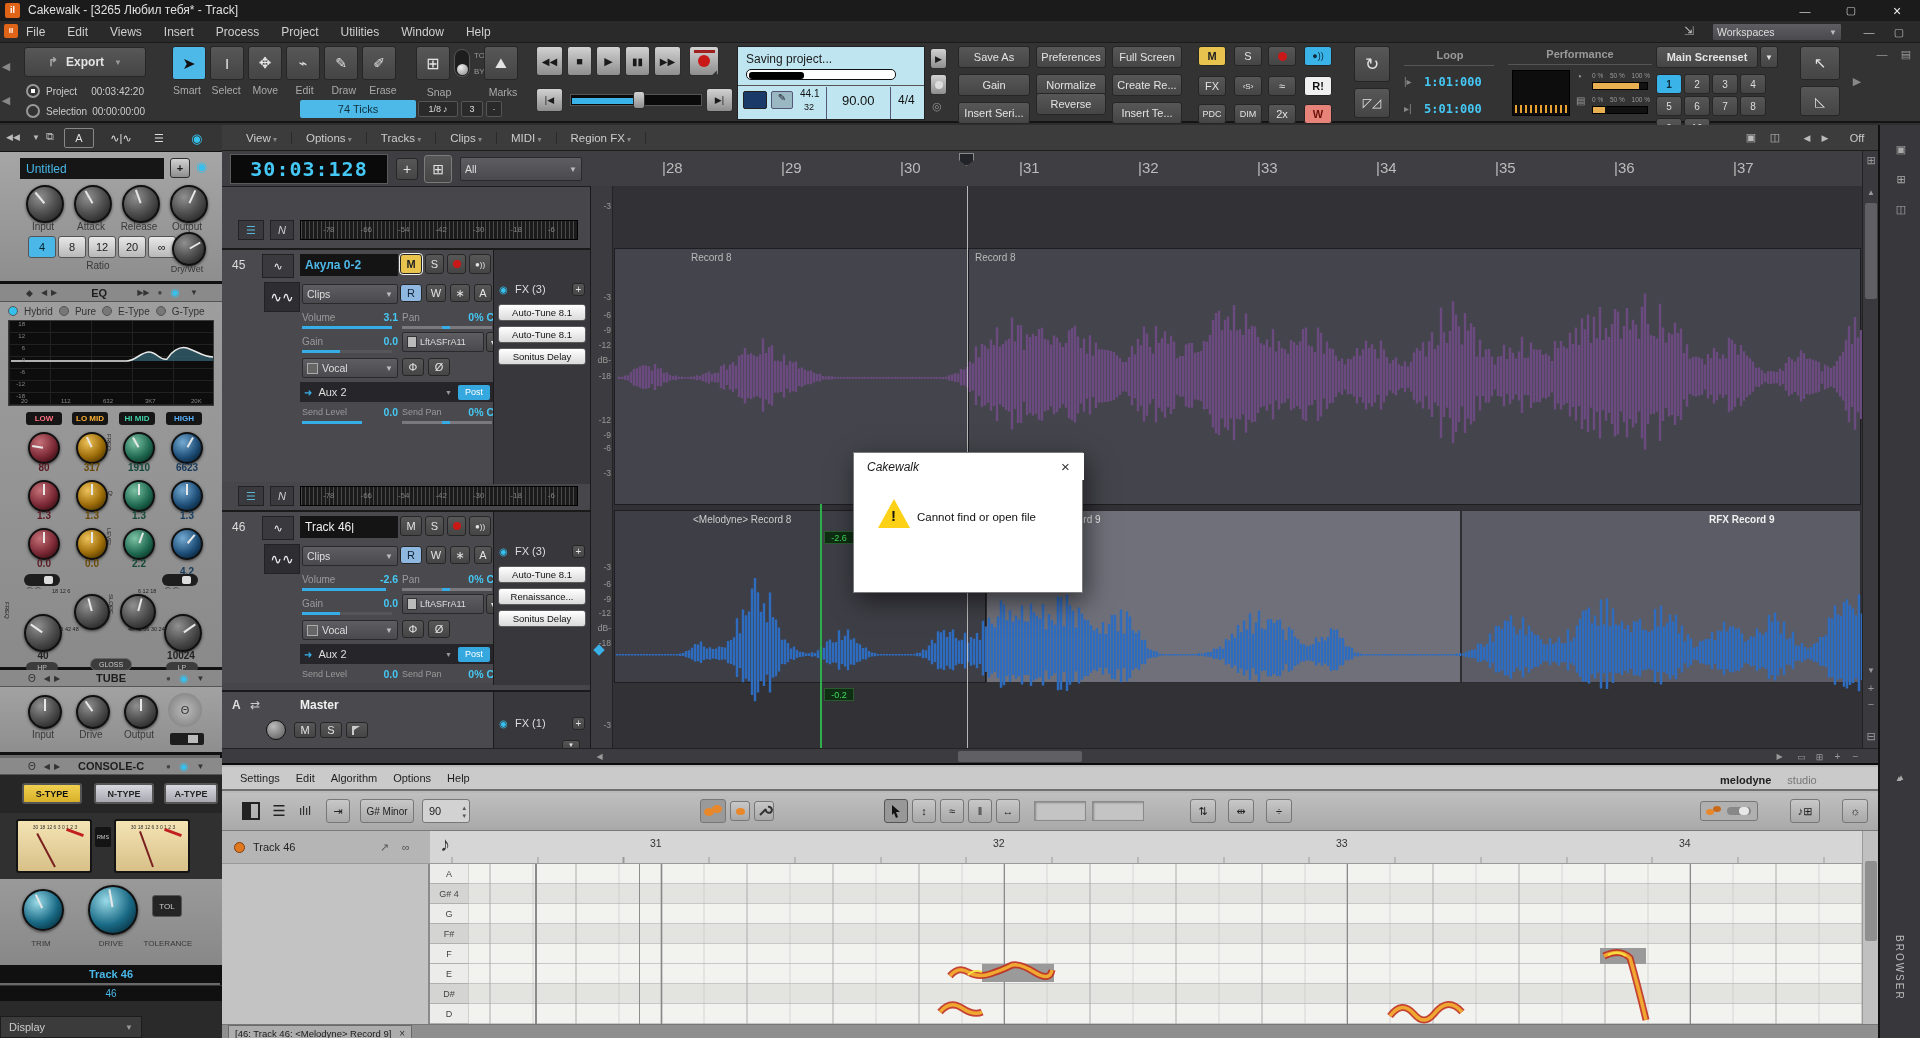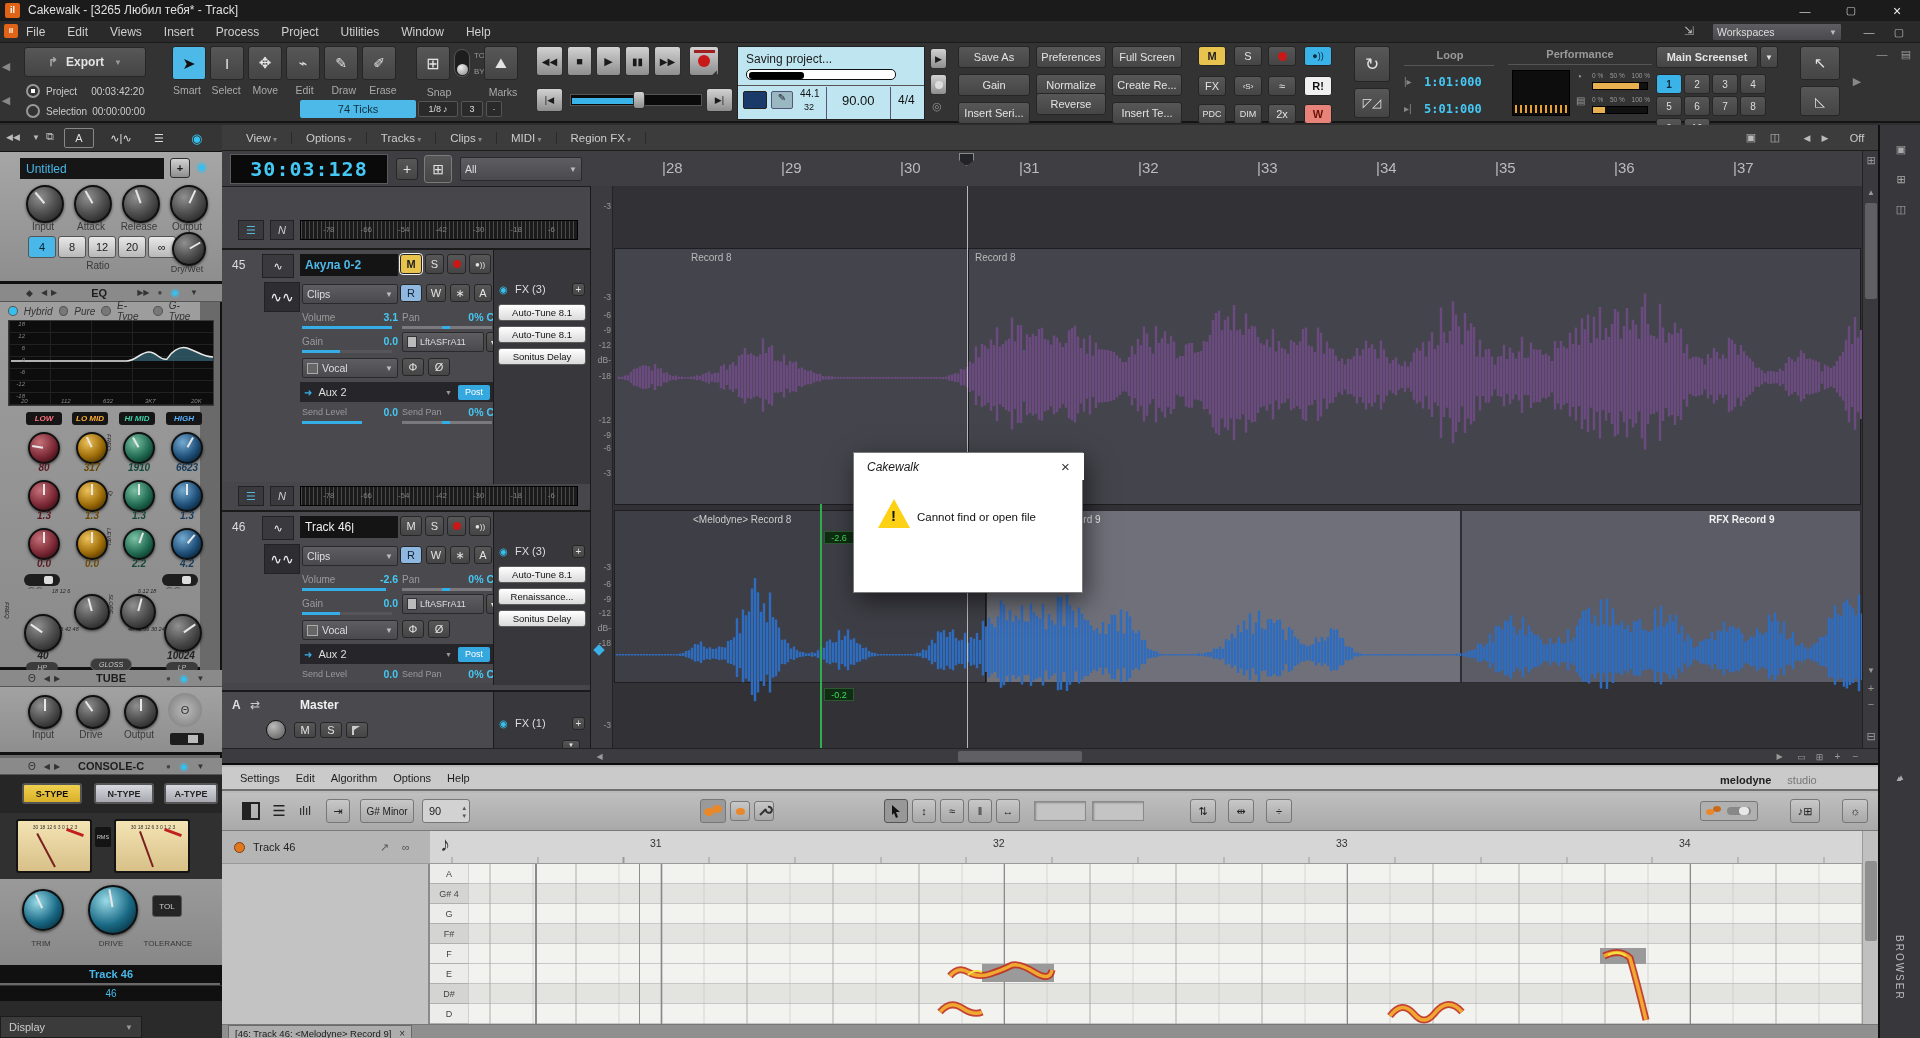--- a/index.html
+++ b/index.html
@@ -344,21 +344,21 @@
     <div class="a f" style="left:0;top:159px;width:222px;height:18px;background:#8a8a8a;border-bottom:1px solid #555;">
       <span style="margin-left:26px;color:#333;font-size:9px;">◆</span>
       <span style="margin-left:8px;color:#333;font-size:8px;">◀</span>
       <span style="margin-left:4px;color:#333;font-size:8px;">▶</span>
       <span style="margin-left:34px;color:#1d1d1d;font-weight:bold;font-size:11px;">EQ</span>
       <span style="margin-left:30px;color:#333;font-size:8px;">▶▶</span>
       <span style="margin-left:8px;color:#444;font-size:8px;">●</span>
       <span style="margin-left:8px;color:#35c0ee;font-size:11px;">◉</span>
       <span style="margin-left:10px;color:#333;font-size:8px;">▼</span>
     </div>
-    <div class="a" style="left:0;top:177px;width:200px;height:368px;background:linear-gradient(#9e9e9e,#8a8a8a);border-bottom:3px solid #111;font-style:italic;">
+    <div class="a" style="left:0;top:177px;width:222px;height:368px;background:linear-gradient(#9e9e9e,#8a8a8a);border-bottom:3px solid #111;">
       <div class="a f" style="left:8px;top:2px;height:14px;gap:6px;">
         <span class="eqdot on"></span>
           <span class="eqt">Hybrid</span>
         <span class="eqdot"></span>
           <span class="eqt">Pure</span>
         <span class="eqdot"></span>
           <span class="eqt">E-Type</span>
         <span class="eqdot"></span>
           <span class="eqt">G-Type</span>
       </div>
@@ -436,21 +436,21 @@
         </div>
       <div class="kn k-grn" style="left:123px;top:226px;width:28px;height:28px;">
           <div class="pt" style="transform:rotate(20deg)"></div>
         </div>
       <div class="kn k-blu" style="left:171px;top:226px;width:28px;height:28px;">
           <div class="pt" style="transform:rotate(40deg)"></div>
         </div>
       <span class="a eqval" style="left:22px;top:256px;color:#5a1a24;">0.0</span>
       <span class="a eqval" style="left:70px;top:256px;color:#6a4a06;">0.0</span>
       <span class="a eqval" style="left:117px;top:256px;color:#14493a;">2.2</span>
-      <span class="a eqval" style="left:165px;top:256px;color:#173a5a;">4.2</span>
+      <span class="a eqval" style="left:165px;top:264px;color:#173a5a;">4.2</span>
 
       <span class="a vtxt" style="left:106px;top:132px;font-size:6px;color:#222;">FREQ</span>
       <span class="a" style="left:108px;top:188px;font-size:6px;color:#222;">Q</span>
       <span class="a vtxt" style="left:106px;top:226px;font-size:6px;color:#222;">LEVEL</span>
 
       <div class="a" style="left:24px;top:272px;width:36px;height:12px;background:#1d1d1d;border-radius:6px;">
           <div style="margin-left:20px;margin-top:2px;width:9px;height:8px;background:#ddd;border-radius:2px;"></div>
         </div>
       <span class="a" style="left:26px;top:284px;font-size:8px;color:#222;">⌒⌒</span>
       <div class="a" style="left:162px;top:272px;width:36px;height:12px;background:#1d1d1d;border-radius:6px;">

